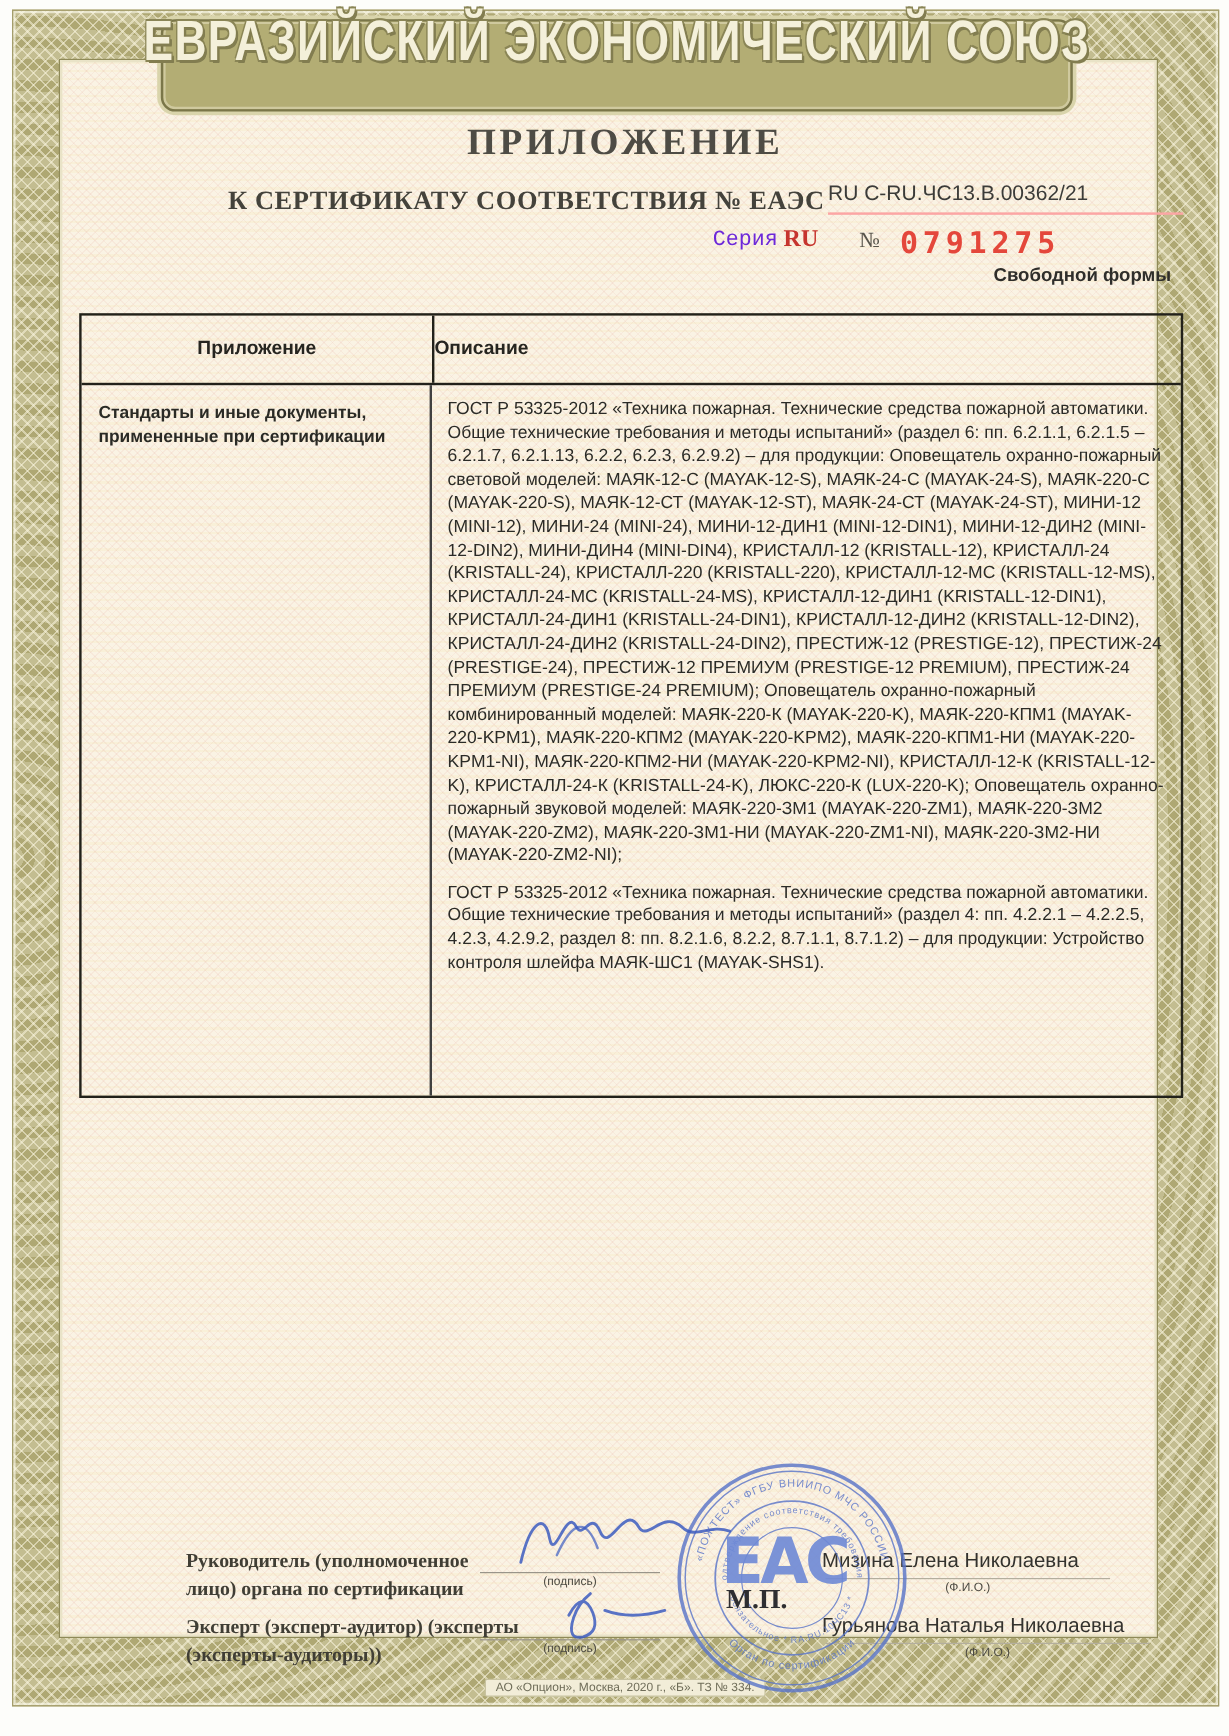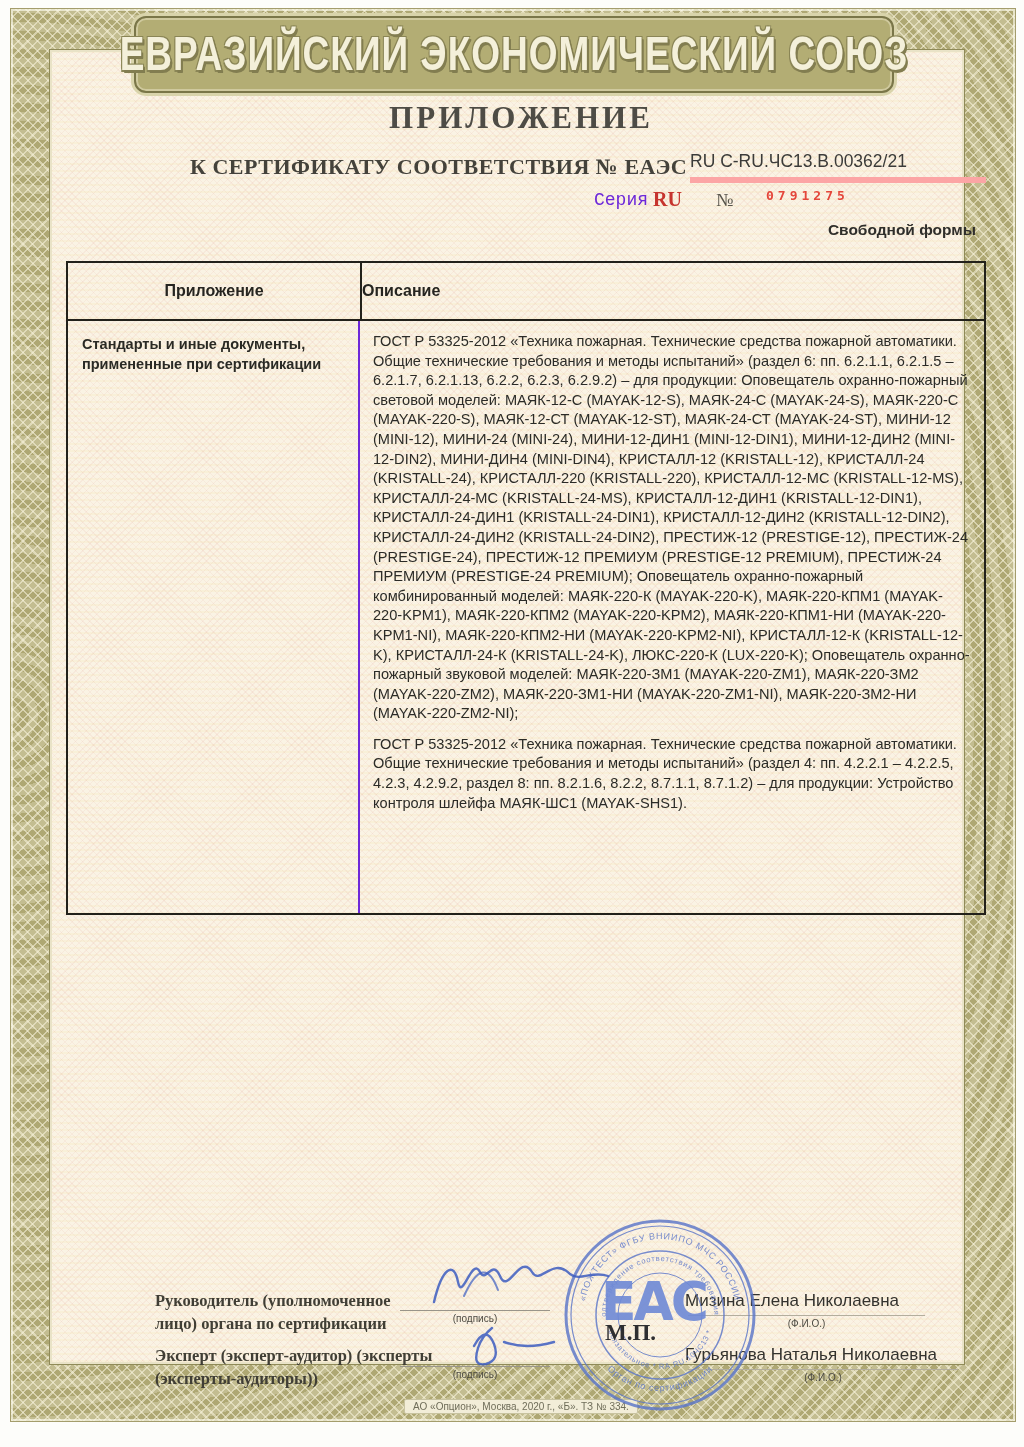--- a/index.html
+++ b/index.html
@@ -21,50 +21,50 @@
     background-image:
       repeating-linear-gradient(45deg, rgba(214,120,110,0.08) 0 1px, rgba(0,0,0,0) 1px 5px),
       repeating-linear-gradient(-45deg, rgba(214,120,110,0.08) 0 1px, rgba(0,0,0,0) 1px 5px),
       repeating-linear-gradient(0deg, rgba(236,212,112,0.10) 0 2px, rgba(0,0,0,0) 2px 7px);
     box-shadow: 0 0 0 2px #e9e3c7, 0 0 0 3px #8f8a58;}
 
   
   .banner{position:absolute;left:134px;top:16px;width:756px;height:73px;
     background:#b3ad74;border:2px solid #7a7649;border-radius:12px;
     box-shadow:0 0 0 3px #d9d4ab, inset 0 0 0 2px #cfc99e;
-    display:flex;align-items:center;justify-content:center;}
+    display:flex;justify-content:center;}
   .banner-text{font-family:"Liberation Sans",sans-serif;font-weight:bold;font-size:37px;
     letter-spacing:1px;color:#f4f0da;white-space:nowrap;transform:scaleY(1.28);
     text-shadow:2px 2px 0 #827d50,-1px -1px 0 #8a8556,1px -1px 0 #8a8556,-1px 1px 0 #8a8556,2px 1px 0 #827d50;}
 
   
   .doc-title{position:absolute;left:66px;top:100px;width:910px;text-align:center;
     font-family:"Liberation Serif",serif;font-weight:bold;font-size:31px;letter-spacing:3px;color:#4e4c45;}
   .subtitle-label{position:absolute;left:190px;top:154px;
     font-family:"Liberation Serif",serif;font-weight:bold;font-size:22px;letter-spacing:0.5px;color:#44423b;}
   .cert-number{position:absolute;left:690px;top:151px;width:296px;
     font-family:"Liberation Sans",sans-serif;font-size:17.5px;color:#3b3b39;
-    border-bottom:6px solid #fca5a5;padding-bottom:5px;}
+    border-bottom:2px solid #fca5a5;padding-bottom:5px;}
   .series-row{position:absolute;left:0;top:188px;width:1024px;height:26px;}
   .series-label{position:absolute;left:594px;top:2px;font-family:Liberation Mono, monospace;font-size:18px;color:#6d28d9;}
   .series-value{position:absolute;left:653px;top:0;font-family:"Liberation Serif",serif;font-weight:bold;font-size:20px;color:#c6342e;}
   .number-sign{position:absolute;left:716px;top:2px;font-family:"Liberation Serif",serif;font-size:18px;color:#57544b;}
   .blank-number{position:absolute;left:750px;top:0;font-family:"DejaVu Sans Mono",monospace;font-weight:bold;
-    font-size:13px;letter-spacing:4px;color:#e4473b;margin-left:16px;}
+    font-size:25px;letter-spacing:4px;color:#e4473b;}
   .form-type{position:absolute;left:66px;top:221px;width:910px;text-align:right;
     font-family:"Liberation Sans",sans-serif;font-weight:bold;font-size:15.5px;color:#2f2e2b;}
 
   
   .cert-table{position:absolute;left:66px;top:261px;width:916px;border:2px solid #22211a;}
   .t-head{display:flex;border-bottom:2px solid #22211a;height:56px;}
   .t-head .c1{width:292px;border-right:2px solid #22211a;display:flex;align-items:center;justify-content:center;}
   .t-head .c2{flex:1;display:flex;align-items:center;justify-content:flex-start;}
   .th-text{font-family:"Liberation Sans",sans-serif;font-weight:bold;font-size:16px;color:#262520;}
   .t-body{display:flex;min-height:592px;}
-  .t-body .c1{width:292px;border-right:2px solid #6d28d9;padding:13px 14px;box-sizing:border-box;
+  .t-body .c1{width:292px;border-right:2px solid #404040;padding:13px 14px;box-sizing:border-box;
     font-family:"Liberation Sans",sans-serif;font-weight:bold;font-size:14.5px;line-height:20px;color:#2a2a25;}
   .t-body .c2{flex:1;padding:11px 12px 11px 13px;box-sizing:border-box;
     font-family:"Liberation Sans",sans-serif;font-size:14.6px;line-height:19.6px;color:#2b2b27;}
   .t-body .c2 .para + .para{margin-top:11px;}
 
   
   .sig-label-1{position:absolute;left:155px;top:1289px;width:272px;
     font-family:"Liberation Serif",serif;font-weight:bold;font-size:16.5px;line-height:23px;color:#403e35;}
   .sig-label-2{position:absolute;left:155px;top:1344px;width:290px;
     font-family:"Liberation Serif",serif;font-weight:bold;font-size:16.5px;line-height:23px;color:#403e35;}

